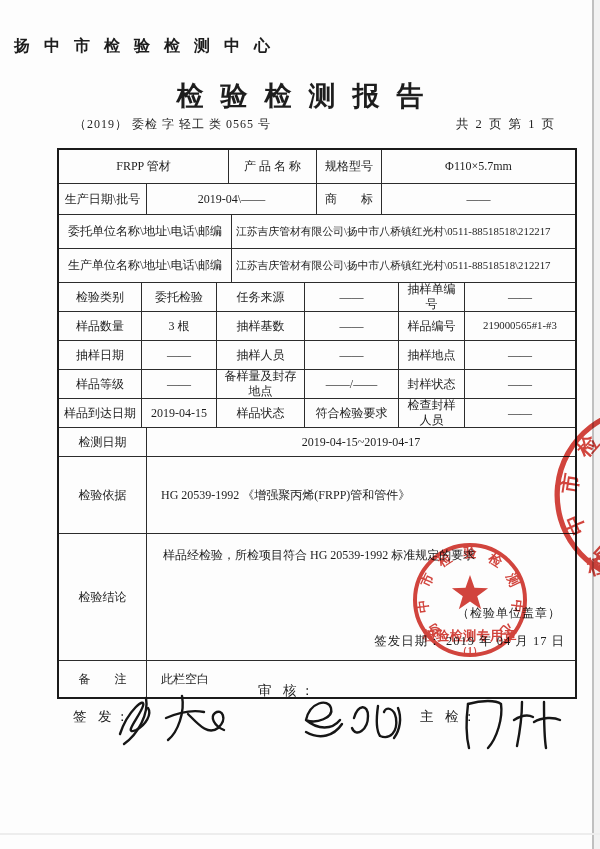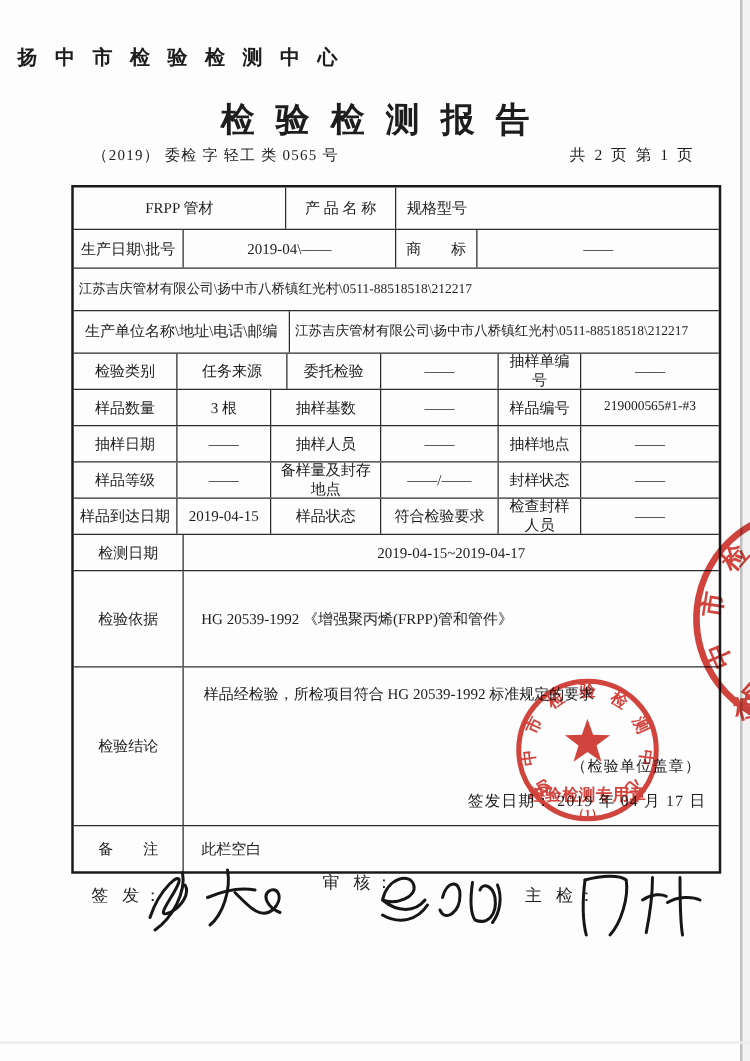--- a/index.html
+++ b/index.html
@@ -61,42 +61,44 @@
   <div class="subtitle">检验检测报告</div>
   <div class="docno">（2019） 委检 字 轻工 类 0565 号</div>
   <div class="pageno">共 2 页 第 1 页</div>
 
   <div class="tbl">
 
     <div class="row" style="height:33px">
       <div class="cell c-a2">FRPP 管材</div>
       <div class="cell c-a1">产 品 名 称</div>
       <div class="cell c-a3">规格型号</div>
+      <div class="cell c-a4">Φ110×5.7mm</div>
     </div>
 
     <div class="row" style="height:30px">
       <div class="cell c-a1 sm">生产日期\批号</div>
       <div class="cell c-a2">2019-04\——</div>
       <div class="cell c-a3">商　　标</div>
       <div class="cell c-a4">——</div>
     </div>
 
     <div class="row" style="height:33px">
+      <div class="cell c-b1 sm">委托单位名称\地址\电话\邮编</div>
       <div class="cell c-b2 left xs">江苏吉庆管材有限公司\扬中市八桥镇红光村\0511-88518518\212217</div>
     </div>
 
     <div class="row" style="height:33px">
       <div class="cell c-b1 sm">生产单位名称\地址\电话\邮编</div>
       <div class="cell c-b2 left xs">江苏吉庆管材有限公司\扬中市八桥镇红光村\0511-88518518\212217</div>
     </div>
 
     <div class="row" style="height:28px">
       <div class="cell c-c1">检验类别</div>
+      <div class="cell c-c2">委托检验</div>
       <div class="cell c-c3">任务来源</div>
-      <div class="cell c-c2">委托检验</div>
       <div class="cell c-c4">——</div>
       <div class="cell c-c5 sm">抽样单编号</div>
       <div class="cell c-c6">——</div>
     </div>
 
     <div class="row" style="height:28px">
       <div class="cell c-c1">样品数量</div>
       <div class="cell c-c2">3 根</div>
       <div class="cell c-c3">抽样基数</div>
       <div class="cell c-c4">——</div>
@@ -157,21 +159,21 @@
   </div>
 
   <div class="sig-label" style="left:73px;top:708px">签 发：</div>
   <svg class="sig-svg" style="left:108px;top:686px" width="140" height="72" viewBox="0 0 140 72">
     <path d="M12,48 C20,24 38,10 35,20 C32,30 14,50 28,44 C38,39 44,28 40,22"></path>
     <path d="M38,12 C41,28 30,48 16,58"></path>
     <path d="M58,32 C72,26 86,24 96,26"></path>
     <path d="M74,10 C77,26 70,46 60,54"></path>
     <path d="M80,28 C90,38 100,50 110,42 C120,33 114,22 107,27 C102,31 106,40 116,44"></path>
   </svg>
-  <div class="sig-label" style="left:258px;top:697px">审 核：</div>
+  <div class="sig-label" style="left:258px;top:682px">审 核：</div>
   <svg class="sig-svg" style="left:298px;top:690px" width="132" height="64" viewBox="0 0 132 64">
     <path d="M8,30 C12,12 30,8 33,18 C36,28 18,34 8,30 C20,40 34,40 42,30"></path>
     <path d="M8,42 C22,50 36,46 44,34"></path>
     <path d="M56,28 C60,14 70,14 70,26 C70,40 58,48 54,38"></path>
     <path d="M80,16 C78,30 78,40 82,46 C92,50 100,42 98,28 C96,18 88,16 86,22"></path>
     <path d="M100,18 C104,28 102,40 96,48"></path>
   </svg>
   <div class="sig-label" style="left:420px;top:708px">主 检：</div>
   <svg class="sig-svg" style="left:456px;top:690px" width="118" height="70" viewBox="0 0 118 70">
     <path d="M12,14 C10,30 10,46 13,58"></path>

